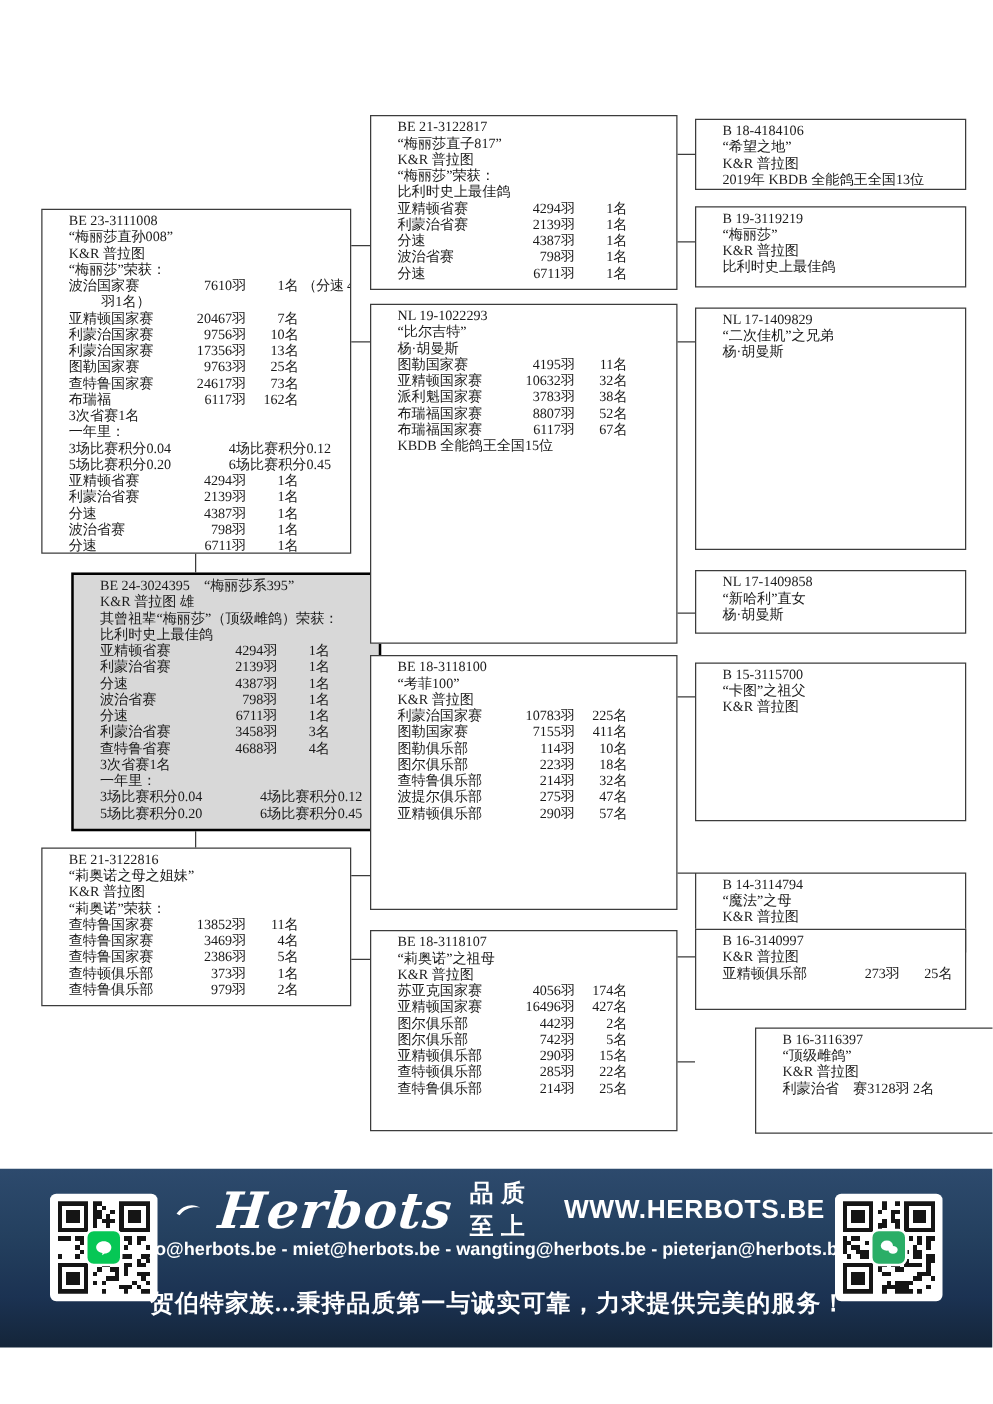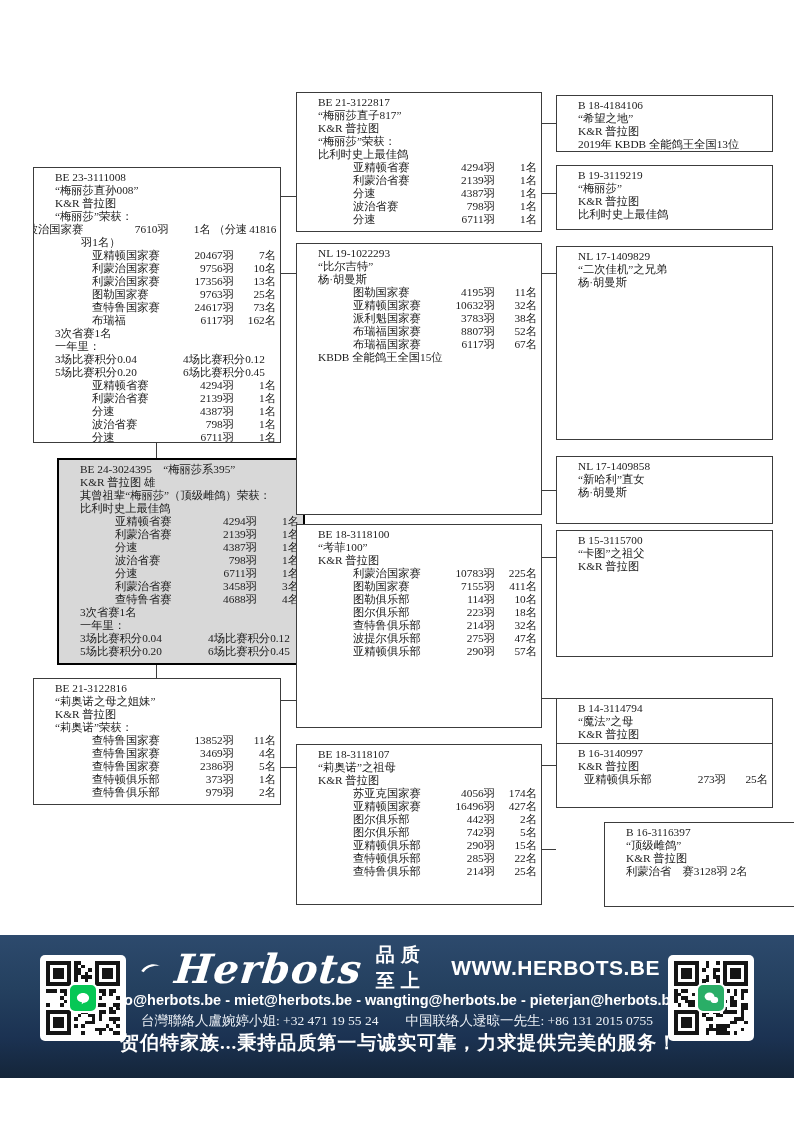--- a/index.html
+++ b/index.html
@@ -10,37 +10,37 @@
   .canvas{position:absolute;inset:0;}
   
   .box{
     position:absolute;box-sizing:border-box;background:#fff;
     border:1.2px solid #3c3c3c;padding:3px 4px 3px 21px;
     font-size:11.3px;line-height:13px;overflow:hidden;white-space:nowrap;
   }
   .box .ring{white-space:nowrap;}
   .box .txt{white-space:nowrap;}
   .box .indent{padding-left:26px;}
-  .race{display:flex;white-space:nowrap;justify-content:flex-end;}
+  .race{display:flex;white-space:nowrap;}
   .race .n{flex:0 0 86px;}
   .race .c{flex:0 0 56px;text-align:right;}
   .race .r{flex:0 0 42px;text-align:right;}
   .race .x{margin-left:3px;letter-spacing:-0.3px;}
   .cols2 .a{display:inline-block;width:128px;}
   #box-L1{left:33px;top:167px;width:248px;height:276px;}
   #box-L2{left:33px;top:458px;width:248px;height:207px;border:2.2px solid #000;background:#d8d8d8;margin-left:24px;}
   #box-L3{left:33px;top:678px;width:248px;height:127px;}
   #box-M1{left:296px;top:92px;width:246px;height:140px;}
   #box-M2{left:296px;top:243px;width:246px;height:272px;}
   #box-M3{left:296px;top:524px;width:246px;height:204px;}
   #box-M4{left:296px;top:744px;width:246px;height:161px;}
   #box-R1{left:556px;top:95px;width:217px;height:57px;}
   #box-R2{left:556px;top:165px;width:217px;height:65px;}
   #box-R3{left:556px;top:246px;width:217px;height:194px;}
-  #box-R4{left:556px;top:456px;width:217px;height:68px;}
+  #box-R4{left:556px;top:456px;width:217px;height:51px;}
   #box-R5{left:556px;top:530px;width:217px;height:127px;}
   #box-R6{left:556px;top:672px;width:217px;height:64px;margin-top:26px;}
   #box-R7{left:556px;top:743px;width:217px;height:65px;}
   #box-R8{left:556px;top:822px;width:217px;height:85px;margin-left:48px;}
   
   .hline,.vline{position:absolute;background:#3c3c3c;}
   .hline{height:1.4px;}
   .vline{width:1.4px;}
   
   .footer{
@@ -550,21 +550,20 @@
     <div class="brand-row">
       <svg width="34" height="22" viewBox="0 0 34 22">
         <path d="M2 16 C 10 4, 24 2, 33 8 C 24 6, 12 9, 6 18 Z" fill="#ffffff"></path>
       </svg>
       <span class="brand">Herbots</span>
       <span class="tagline">品质至上</span>
       <span class="site">WWW.HERBOTS.BE</span>
     </div>
 
     <div class="fline emails">jo@herbots.be - miet@herbots.be - wangting@herbots.be - pieterjan@herbots.be</div>
-    <div class="fline contacts">台灣聯絡人盧婉婷小姐: +32 471 19 55 24　　中国联络人逯晾一先生: +86 131 2015 0755</div>
     <div class="fline slogan">贺伯特家族...秉持品质第一与诚实可靠，力求提供完美的服务！</div>
 
     <div class="qr qr-right" id="qr-right">
         <svg viewBox="0 0 21 21" width="74" height="74" style="shape-rendering: crispedges;">
           <rect x="0" y="0" width="21" height="21" fill="#ffffff"></rect>
           <rect x="9" y="0" width="1" height="1" fill="#151515"></rect>
           <rect x="12" y="0" width="1" height="1" fill="#151515"></rect>
           <rect x="9" y="1" width="1" height="1" fill="#151515"></rect>
           <rect x="8" y="2" width="1" height="1" fill="#151515"></rect>
           <rect x="11" y="2" width="1" height="1" fill="#151515"></rect>

